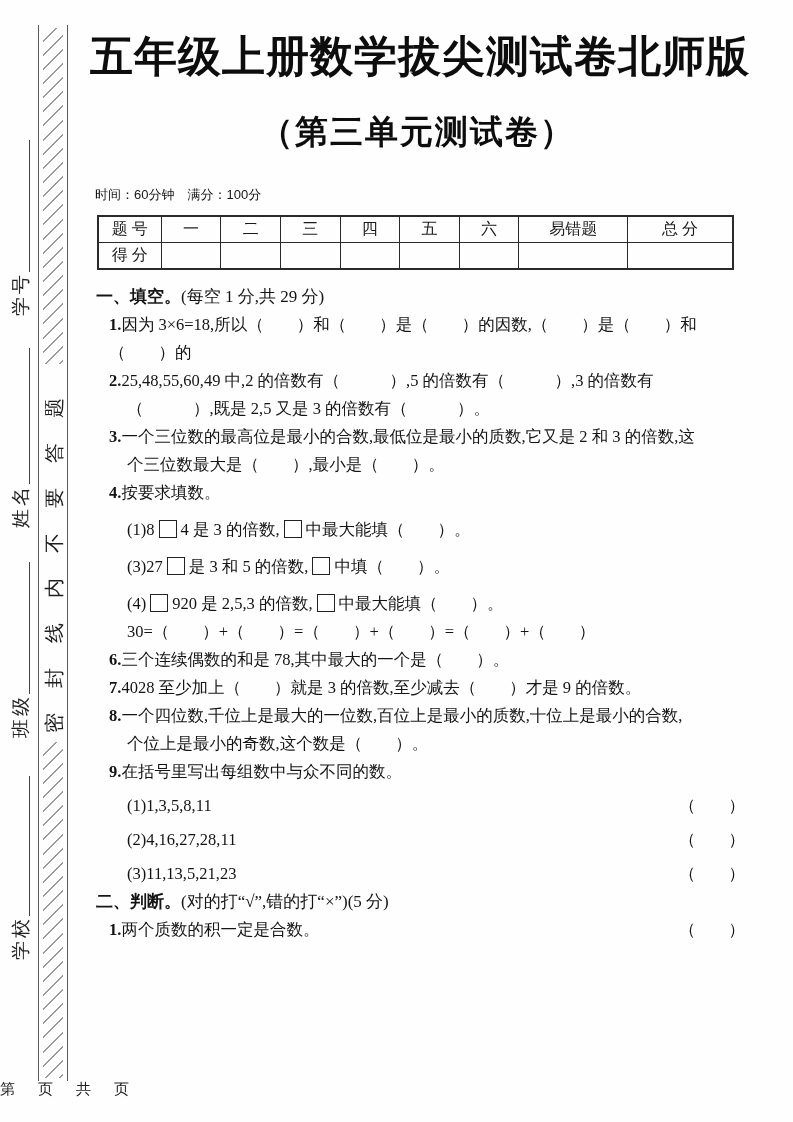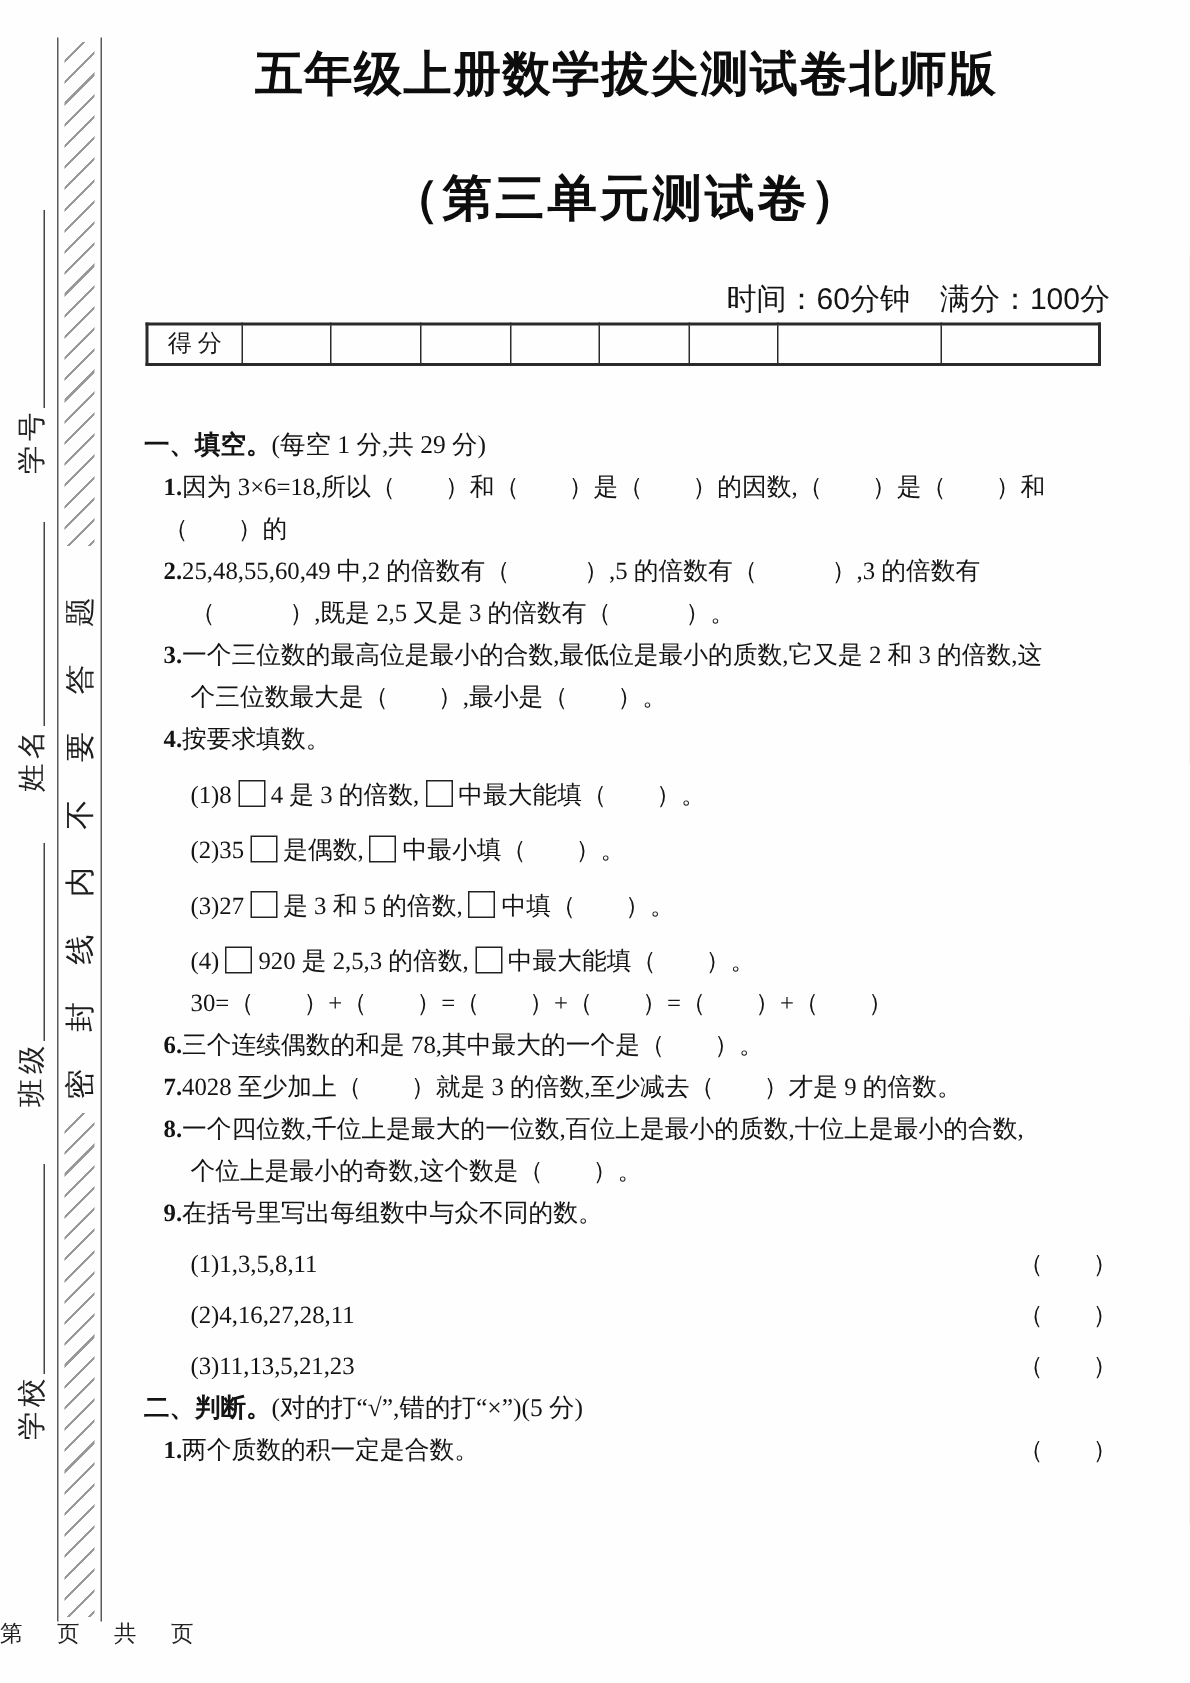--- a/index.html
+++ b/index.html
@@ -36,33 +36,33 @@
   .seal-text{
     position:absolute;top:0;left:2px;width:372px;height:26px;
     transform-origin:top left;transform:rotate(-90deg) translateX(-372px);
     font-size:20px;letter-spacing:25px;line-height:26px;
     white-space:nowrap;color:#1d1d1d;text-align:center;
   }
 
   
   .doc-title{
     position:absolute;top:28px;left:90px;width:655px;
-    text-align:center;font-size:32px;font-weight:bold;
+    text-align:right;font-size:43px;font-weight:bold;
     font-family:"Liberation Sans","DejaVu Sans",sans-serif;
     letter-spacing:1px;color:#0d0d0d;white-space:nowrap;
   }
   .doc-subtitle{
     position:absolute;top:110px;left:90px;width:655px;
     text-align:center;font-size:33px;font-weight:bold;
     font-family:Liberation Serif, serif;
     letter-spacing:2px;color:#0d0d0d;
   }
   .doc-meta{
     position:absolute;top:186px;left:95px;width:645px;
-    text-align:right;font-size:20px;
+    text-align:left;font-size:13px;
     font-family:"Liberation Sans","DejaVu Sans",sans-serif;
     color:#151515;
   }
 
   
   table.score{
     position:absolute;top:215px;left:97px;width:637px;
     border-collapse:collapse;table-layout:fixed;
     border:2px solid #2a2a2a;
   }
@@ -151,20 +151,31 @@
         <col>
         <col>
         <col>
         <col>
         <col>
         <col>
         <col>
     </colgroup>
     <tbody>
         <tr>
+          <td>题 号</td>
+          <td>一</td>
+          <td>二</td>
+          <td>三</td>
+          <td>四</td>
+          <td>五</td>
+          <td>六</td>
+          <td>易错题</td>
+          <td>总 分</td>
+        </tr>
+        <tr>
           <td>得 分</td>
           <td></td>
           <td></td>
           <td></td>
           <td></td>
           <td></td>
           <td></td>
           <td></td>
           <td></td>
         </tr>
@@ -173,21 +184,20 @@
 
   <div class="body">
       <div class="line section"><span><span class="bold">一、填空。</span><span>(每空 1 分,共 29 分)</span></span></div>
       <div class="line q"><span><span class="bold">1.</span><span>因为 3×6=18,所以（　　）和（　　）是（　　）的因数,（　　）是（　　）和（　　）的</span></span></div>
       <div class="line q"><span><span class="bold">2.</span><span>25,48,55,60,49 中,2 的倍数有（　　　）,5 的倍数有（　　　）,3 的倍数有</span></span></div>
       <div class="line cont"><span><span>（　　　）,既是 2,5 又是 3 的倍数有（　　　）。</span></span></div>
       <div class="line q"><span><span class="bold">3.</span><span>一个三位数的最高位是最小的合数,最低位是最小的质数,它又是 2 和 3 的倍数,这</span></span></div>
       <div class="line cont"><span><span>个三位数最大是（　　）,最小是（　　）。</span></span></div>
       <div class="line q"><span><span class="bold">4.</span><span>按要求填数。</span></span></div>
       <div class="line sub"><span><span>(1)8</span><span class="box"></span><span>4 是 3 的倍数,</span><span class="box"></span><span>中最大能填（　　）。</span></span></div>
-      <div class="line sub"><span><span>(2)35</span><span class="box"></span><span>是偶数,</span><span class="box"></span><span>中最小填（　　）。</span></span></div>
       <div class="line sub"><span><span>(3)27</span><span class="box"></span><span>是 3 和 5 的倍数,</span><span class="box"></span><span>中填（　　）。</span></span></div>
       <div class="line sub"><span><span>(4)</span><span class="box"></span><span>920 是 2,5,3 的倍数,</span><span class="box"></span><span>中最大能填（　　）。</span></span></div>
       <div class="line eq"><span><span>30=（　　）+（　　）=（　　）+（　　）=（　　）+（　　）</span></span></div>
       <div class="line q"><span><span class="bold">6.</span><span>三个连续偶数的和是 78,其中最大的一个是（　　）。</span></span></div>
       <div class="line q"><span><span class="bold">7.</span><span>4028 至少加上（　　）就是 3 的倍数,至少减去（　　）才是 9 的倍数。</span></span></div>
       <div class="line q"><span><span class="bold">8.</span><span>一个四位数,千位上是最大的一位数,百位上是最小的质数,十位上是最小的合数,</span></span></div>
       <div class="line cont"><span><span>个位上是最小的奇数,这个数是（　　）。</span></span></div>
       <div class="line q"><span><span class="bold">9.</span><span>在括号里写出每组数中与众不同的数。</span></span></div>
       <div class="line item flex">
         <span><span>(1)1,3,5,8,11</span></span>

